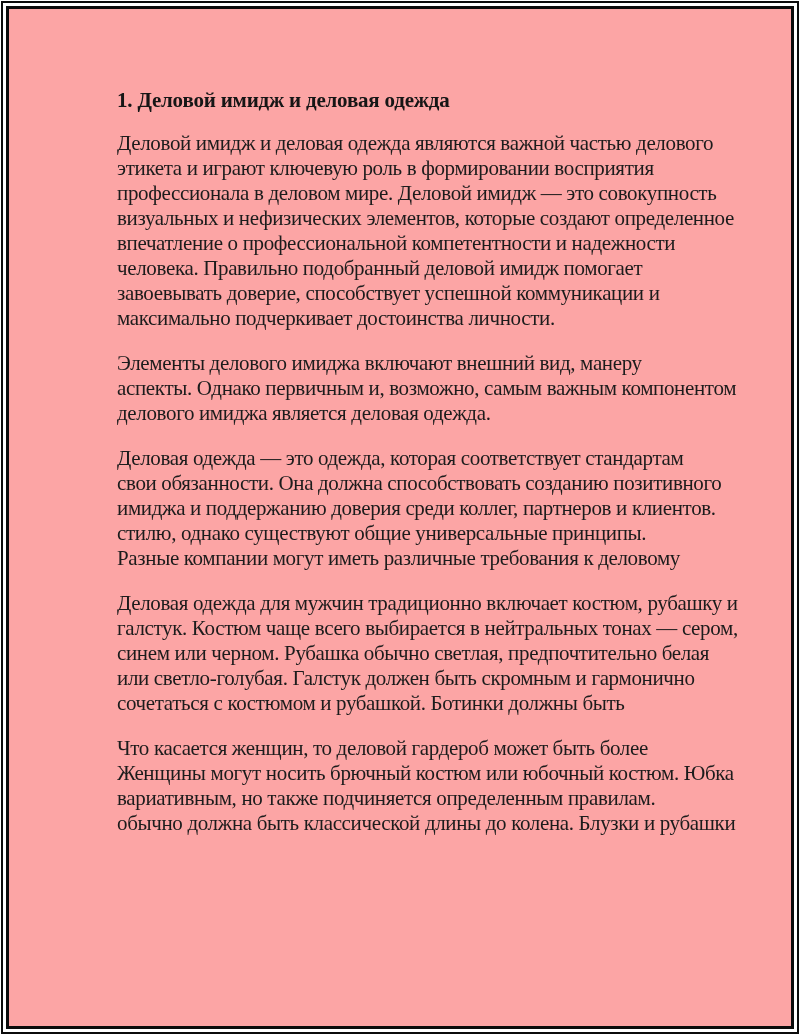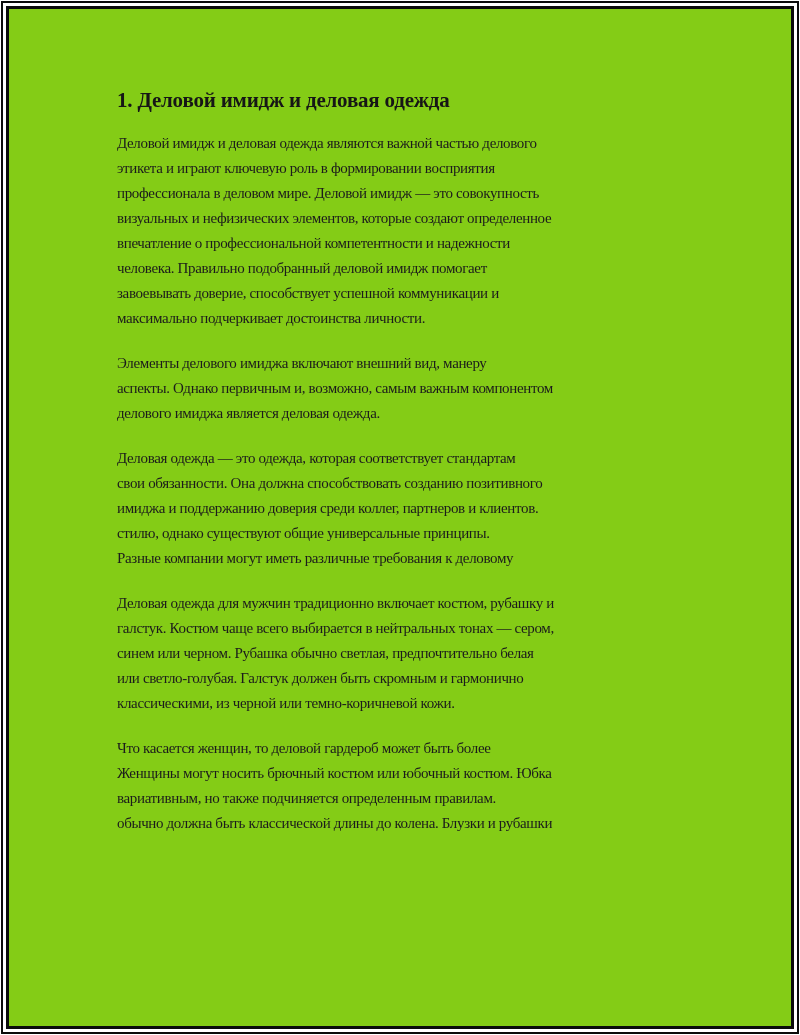--- a/index.html
+++ b/index.html
@@ -18,42 +18,42 @@
   
   .frame-outer {
     position: absolute;
     inset: 1px;
     border: 2px solid #0b0b0b;
   }
   .frame-inner {
     position: absolute;
     inset: 3px;
     border: 3px solid #0b0b0b;
-    background: #84cc16;
+    background: #fca5a5;
   }
   .page-content {
     position: absolute;
     inset: 0;
     padding: 78px 88px 0 108px;
     color: #1a1a1a;
     box-sizing: border-box;
   }
   h1.doc-title {
     margin: 0 0 18px 0;
     font-size: 21px;
     line-height: 26px;
     font-weight: 700;
     letter-spacing: -0.2px;
     color: #161616;
   }
   .para {
     margin: 0 0 20px 0;
   }
   .line {
-    font-size: 15px;
+    font-size: 21px;
     line-height: 25px;
     letter-spacing: -0.35px;
     white-space: nowrap;
     color: #1c1c1c;
   }
 </style>
 </head>
 <body>
 
 <div class="canvas">
@@ -86,21 +86,21 @@
           <div class="line">имиджа и поддержанию доверия среди коллег, партнеров и клиентов.</div>
           <div class="line">стилю, однако существуют общие универсальные принципы.</div>
           <div class="line">Разные компании могут иметь различные требования к деловому</div>
         </div>
 
         <div class="para">
           <div class="line">Деловая одежда для мужчин традиционно включает костюм, рубашку и</div>
           <div class="line">галстук. Костюм чаще всего выбирается в нейтральных тонах — сером,</div>
           <div class="line">синем или черном. Рубашка обычно светлая, предпочтительно белая</div>
           <div class="line">или светло-голубая. Галстук должен быть скромным и гармонично</div>
-          <div class="line">классическими, из черной или темно-коричневой кожи.</div>
+          <div class="line">сочетаться с костюмом и рубашкой. Ботинки должны быть</div>
         </div>
 
         <div class="para">
           <div class="line">Что касается женщин, то деловой гардероб может быть более</div>
           <div class="line">Женщины могут носить брючный костюм или юбочный костюм. Юбка</div>
           <div class="line">вариативным, но также подчиняется определенным правилам.</div>
           <div class="line">обычно должна быть классической длины до колена. Блузки и рубашки</div>
         </div>
 
       </div>

